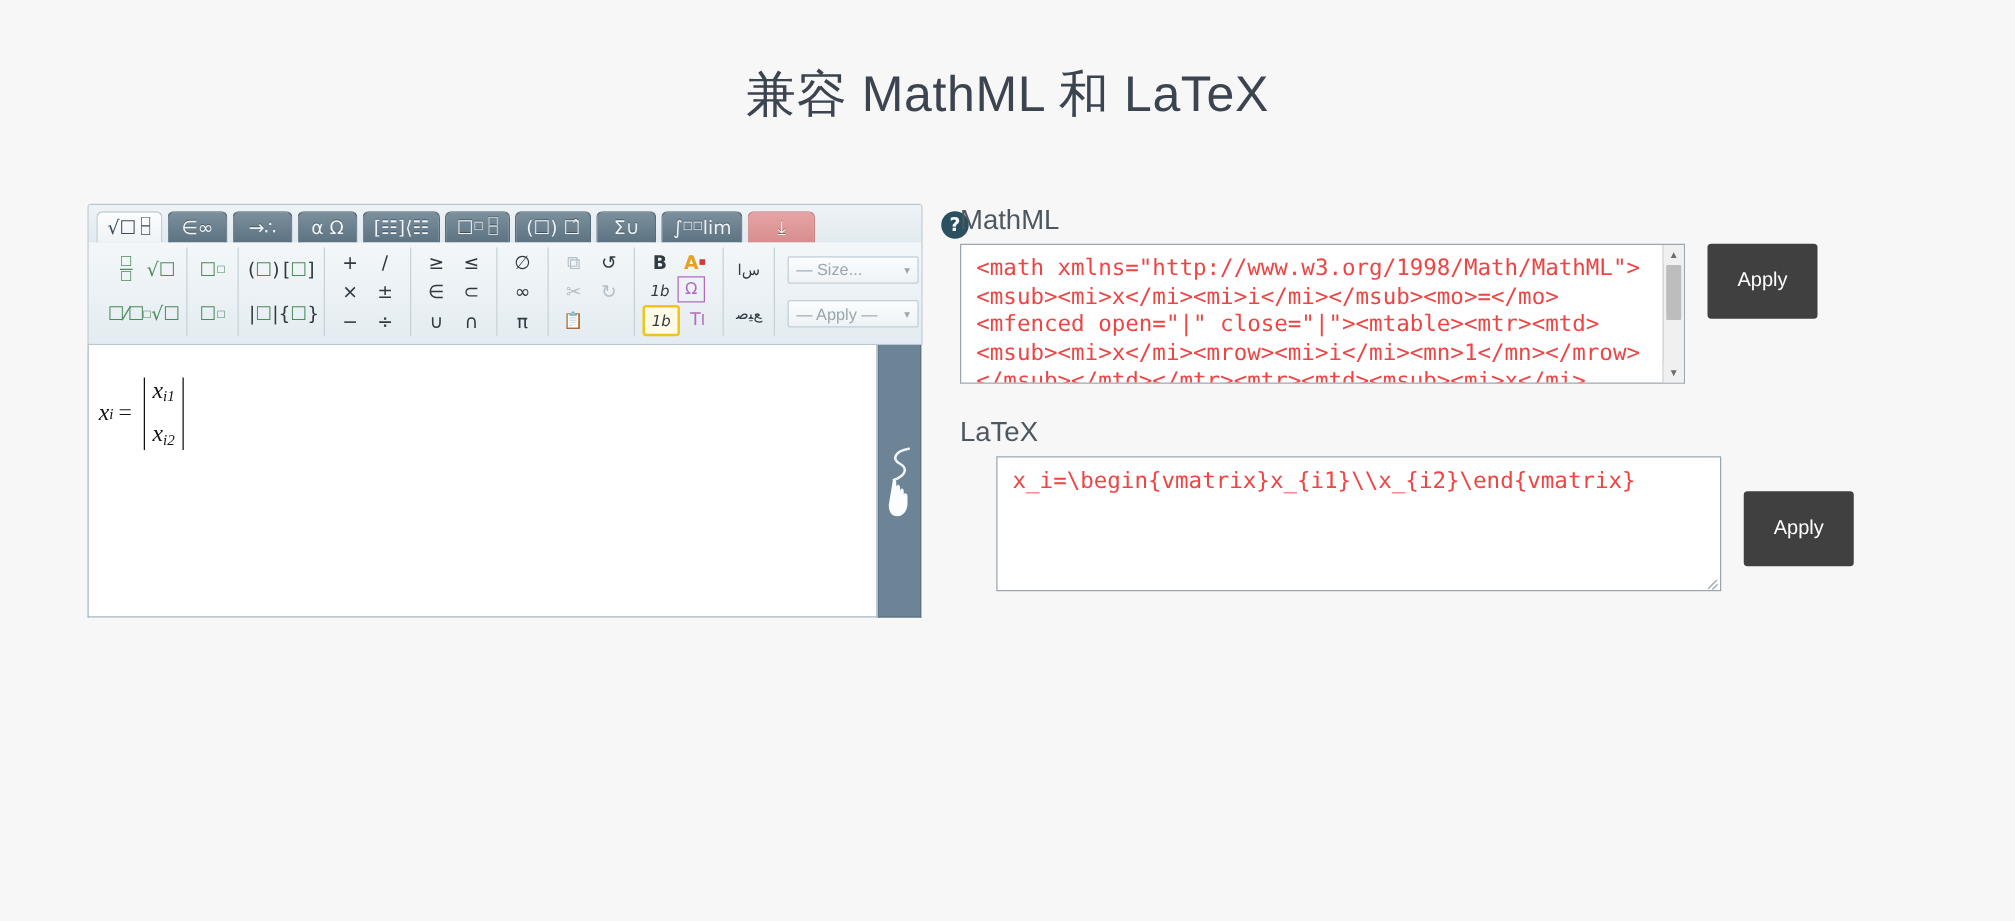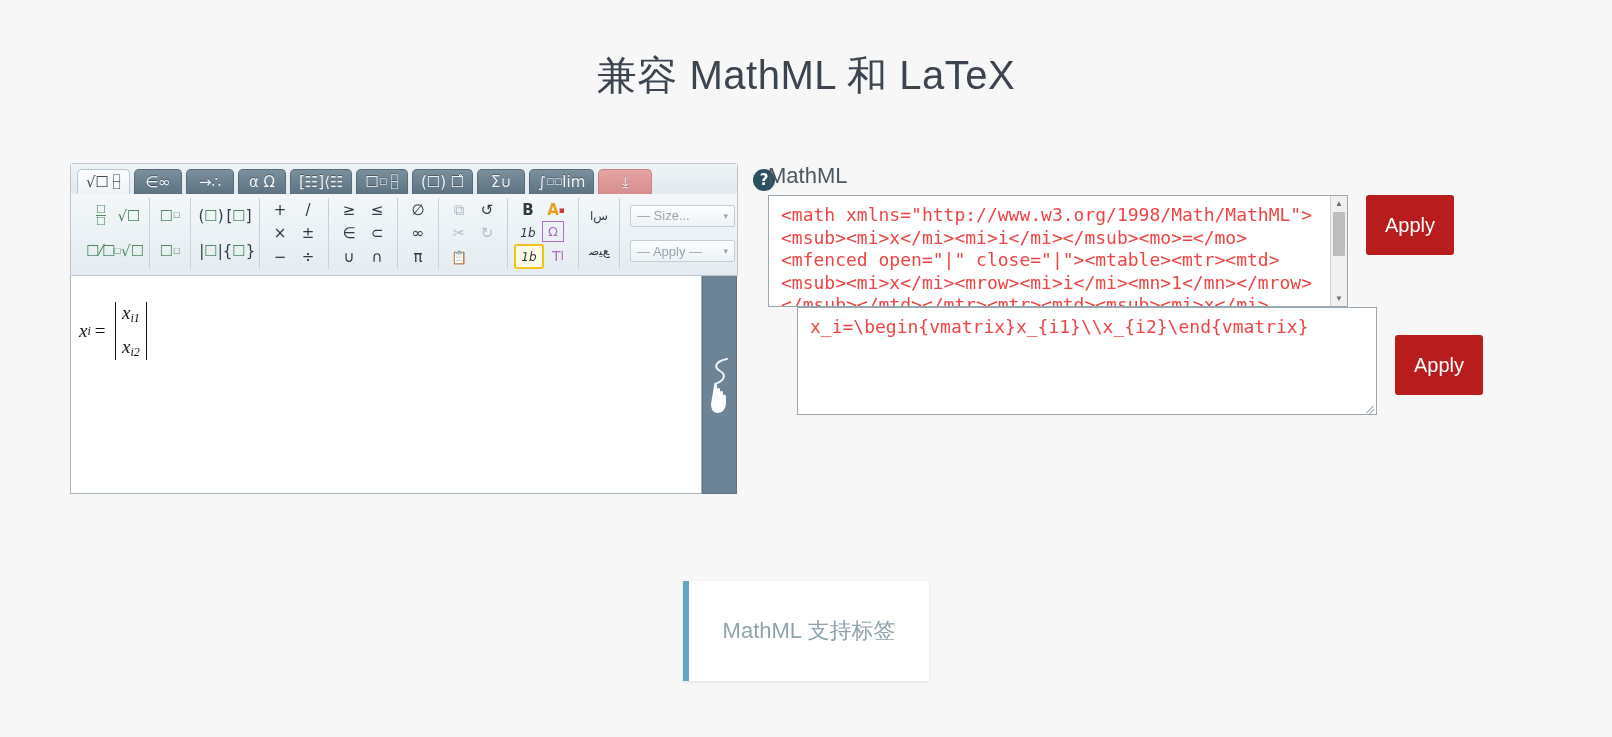--- a/index.html
+++ b/index.html
@@ -287,25 +287,25 @@
     background: #9aa7b0;
     height: 1px;
   }
   .resize-grip::before { width: 10px; right: 0; bottom: 3px; transform: rotate(-45deg); }
   .resize-grip::after  { width: 6px;  right: 0; bottom: 1px; transform: rotate(-45deg); }
 
   .apply-btn {
     margin-left: 18px;
     width: 88px;
     height: 60px;
-    background: #b91c1c;
+    background: #404040;
     color: #fff;
     border: none;
     border-radius: 3px;
-    font-size: 20px;
+    font-size: 16px;
     font-family: "Liberation Sans", sans-serif;
     cursor: pointer;
   }
   .apply-btn.latex { margin-top: 28px; }
   .latex-label { margin-top: 26px; }
 
   
   .cards {
     position: absolute;
     left: 0;
@@ -528,27 +528,25 @@
 &lt;/msub&gt;&lt;/mtd&gt;&lt;/mtr&gt;&lt;mtr&gt;&lt;mtd&gt;&lt;msub&gt;&lt;mi&gt;x&lt;/mi&gt;</pre>
       <div class="scrollbar">
         <div class="sb-arrow">▲</div>
         <div class="sb-thumb"></div>
         <div class="sb-arrow bottom">▼</div>
       </div>
     </div>
     <button class="apply-btn">Apply</button>
   </div>
 
+  <div class="field-label latex-label">LaTeX</div>
   <div class="row">
     <div class="ta-box latex">
       <pre class="ta-text">x_i=\begin{vmatrix}x_{i1}\\x_{i2}\end{vmatrix}</pre>
       <div class="resize-grip"></div>
     </div>
     <button class="apply-btn latex">Apply</button>
   </div>
 
 </div>
 
 <div class="cards">
-  <div class="card">
-    <span>MathML 支持标签</span>
-  </div>
 </div>
 
 </body></html>

